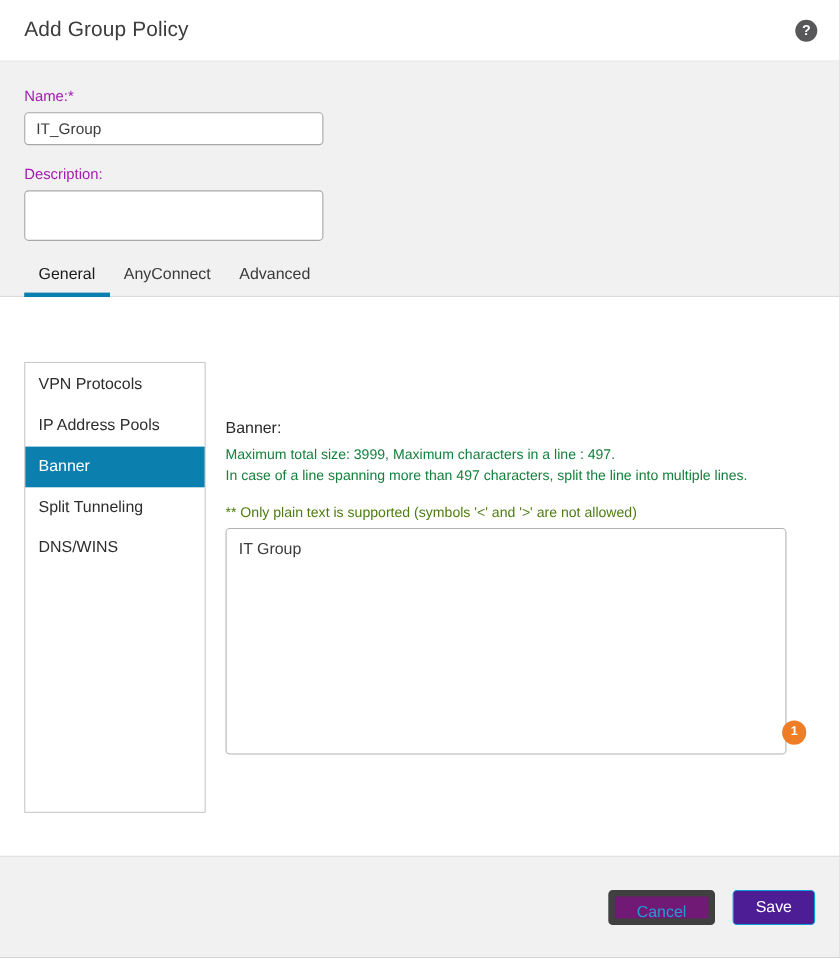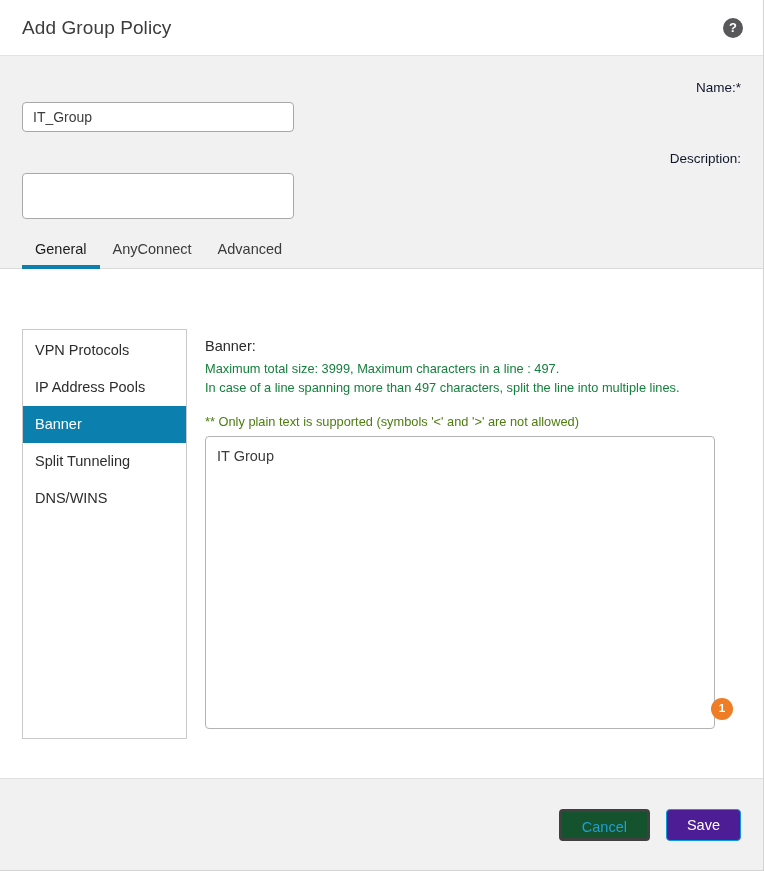--- a/index.html
+++ b/index.html
@@ -60,23 +60,22 @@
     font-family: "Liberation Sans", sans-serif;
   }
 
   
   .form-area {
     background: #f1f1f1;
     padding: 24px 22px 0 22px;
   }
   .field-label {
     font-size: 13.5px;
-    color: #0f172a;
+    color: #a21caf;
     margin-bottom: 7px;
-    text-align: right;
   }
   .text-input {
     width: 272px;
     height: 30px;
     border: 1px solid #a8a8a8;
     border-radius: 4px;
     background: #ffffff;
     font-size: 14px;
     color: #3c3c3c;
     padding: 0 10px;
@@ -168,21 +167,21 @@
   }
   .panel-note {
     font-size: 12.8px;
     color: #4d7c0f;
     margin-top: 17px;
     margin-bottom: 7px;
   }
   .banner-wrap { position: relative; }
   .banner-area {
     width: 510px;
-    height: 293px;
+    height: 206px;
     border: 1px solid #b3b3b3;
     border-radius: 4px;
     background: #ffffff;
     font-size: 14.5px;
     color: #3c3c3c;
     padding: 9px 11px;
     font-family: "Liberation Sans", sans-serif;
     resize: none;
     outline: none;
     line-height: 1.4;
@@ -221,22 +220,22 @@
   .btn {
     font-size: 14.5px;
     border-radius: 4px;
     cursor: pointer;
     font-family: "Liberation Sans", sans-serif;
     padding: 0 20px;
     height: 32px;
     line-height: 30px;
   }
   .btn-cancel {
-    background: #14532d;
-    border: 3px solid #404040;
+    background: #701a75;
+    border: 6px solid #404040;
     color: #1f9ed6;
   }
   .btn-save {
     background: #4c1d95;
     border: 1px solid #0d9ad6;
     color: #ffffff;
     min-width: 70px;
     text-align: center;
   }
 </style>

